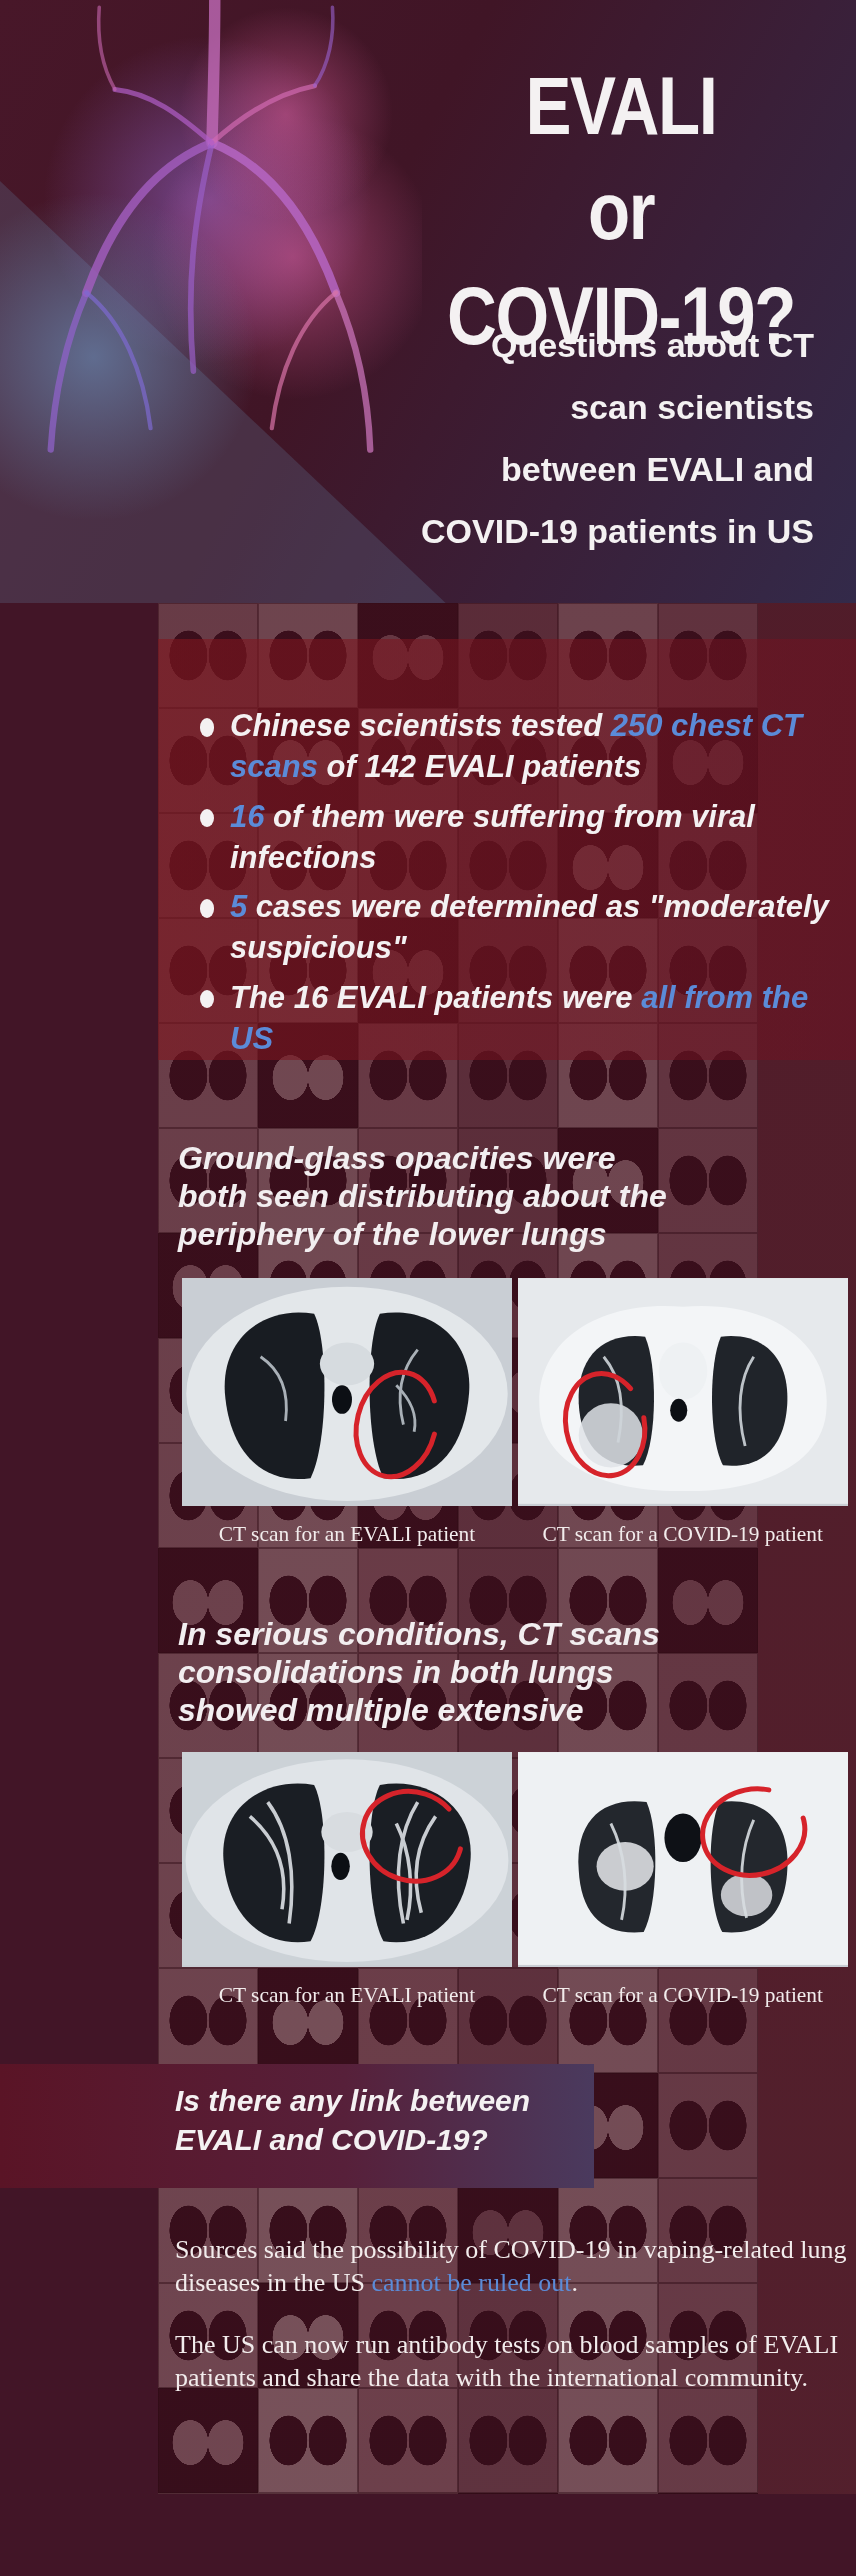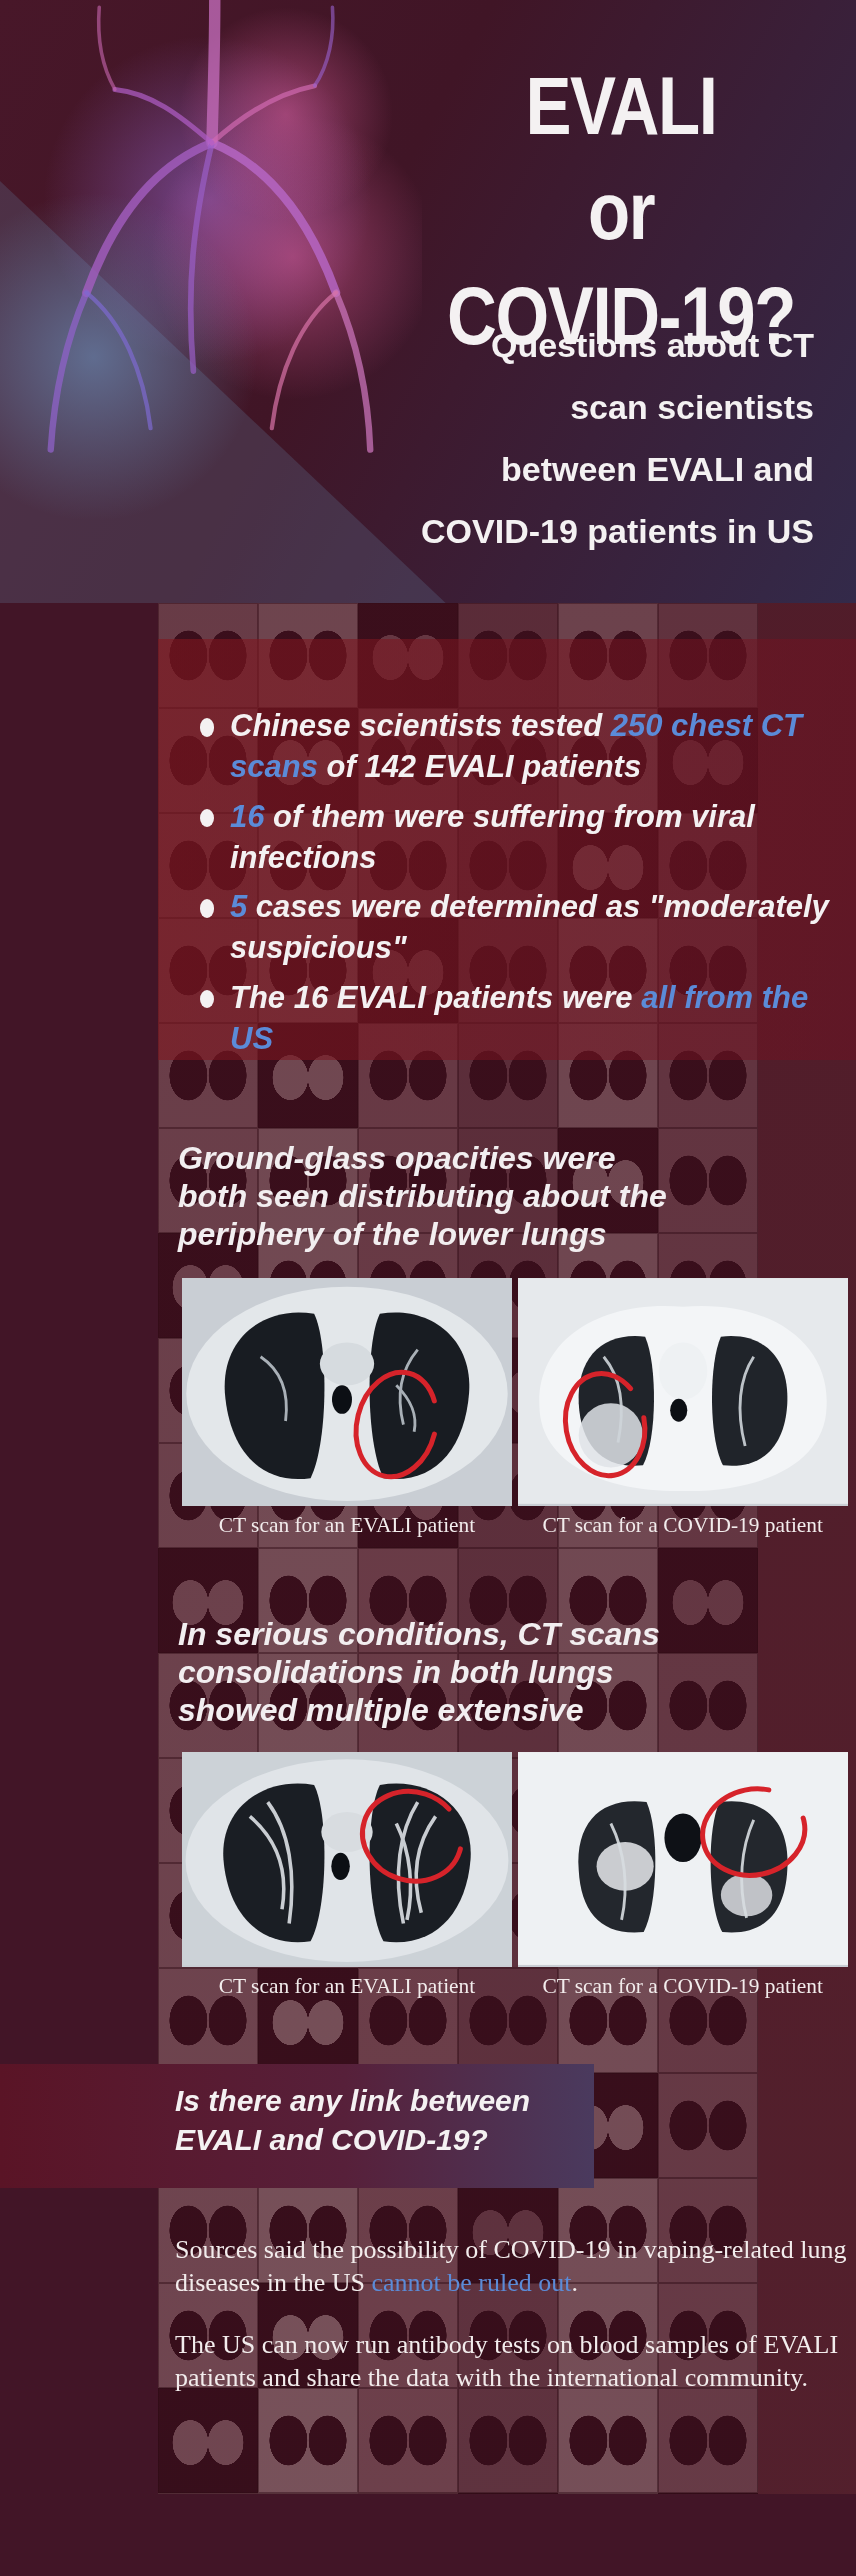--- a/index.html
+++ b/index.html
@@ -35,21 +35,21 @@
   .bullets li::before{content:"";position:absolute;left:5.7px;top:13px;width:14.3px;height:18.6px;
     border-radius:50%;background:#f4f1f2;}
   .seg-blue{color:#5b8bd8;}
 
   
   .sec-heading{z-index:10;color:#f2eef0;font-style:italic;font-weight:700;
     font-size:32px;line-height:38px;}
 
   
   .ct-row{z-index:10;display:flex;gap:5.7px;}
-  .ct-fig{display:flex;flex-direction:column;}
+  .ct-fig{display:flex;flex-direction:column;gap:9px;}
   .ct-img{background:#c9ced4;}
   .ct-caption{margin-top:5.7px;text-align:center;color:#f2ecec;
     font-family:"Liberation Serif",serif;font-size:21.4px;line-height:27px;}
 
   
   .banner{left:0;top:2064px;width:594px;height:124px;z-index:10;
     background:linear-gradient(90deg,#5a1426 0%,#57203a 58%,#4a3a5e 100%);}
   .banner-text{position:absolute;left:175px;top:17px;width:414px;color:#f4f1f2;
     font-style:italic;font-weight:700;font-size:30px;line-height:39px;}
 

